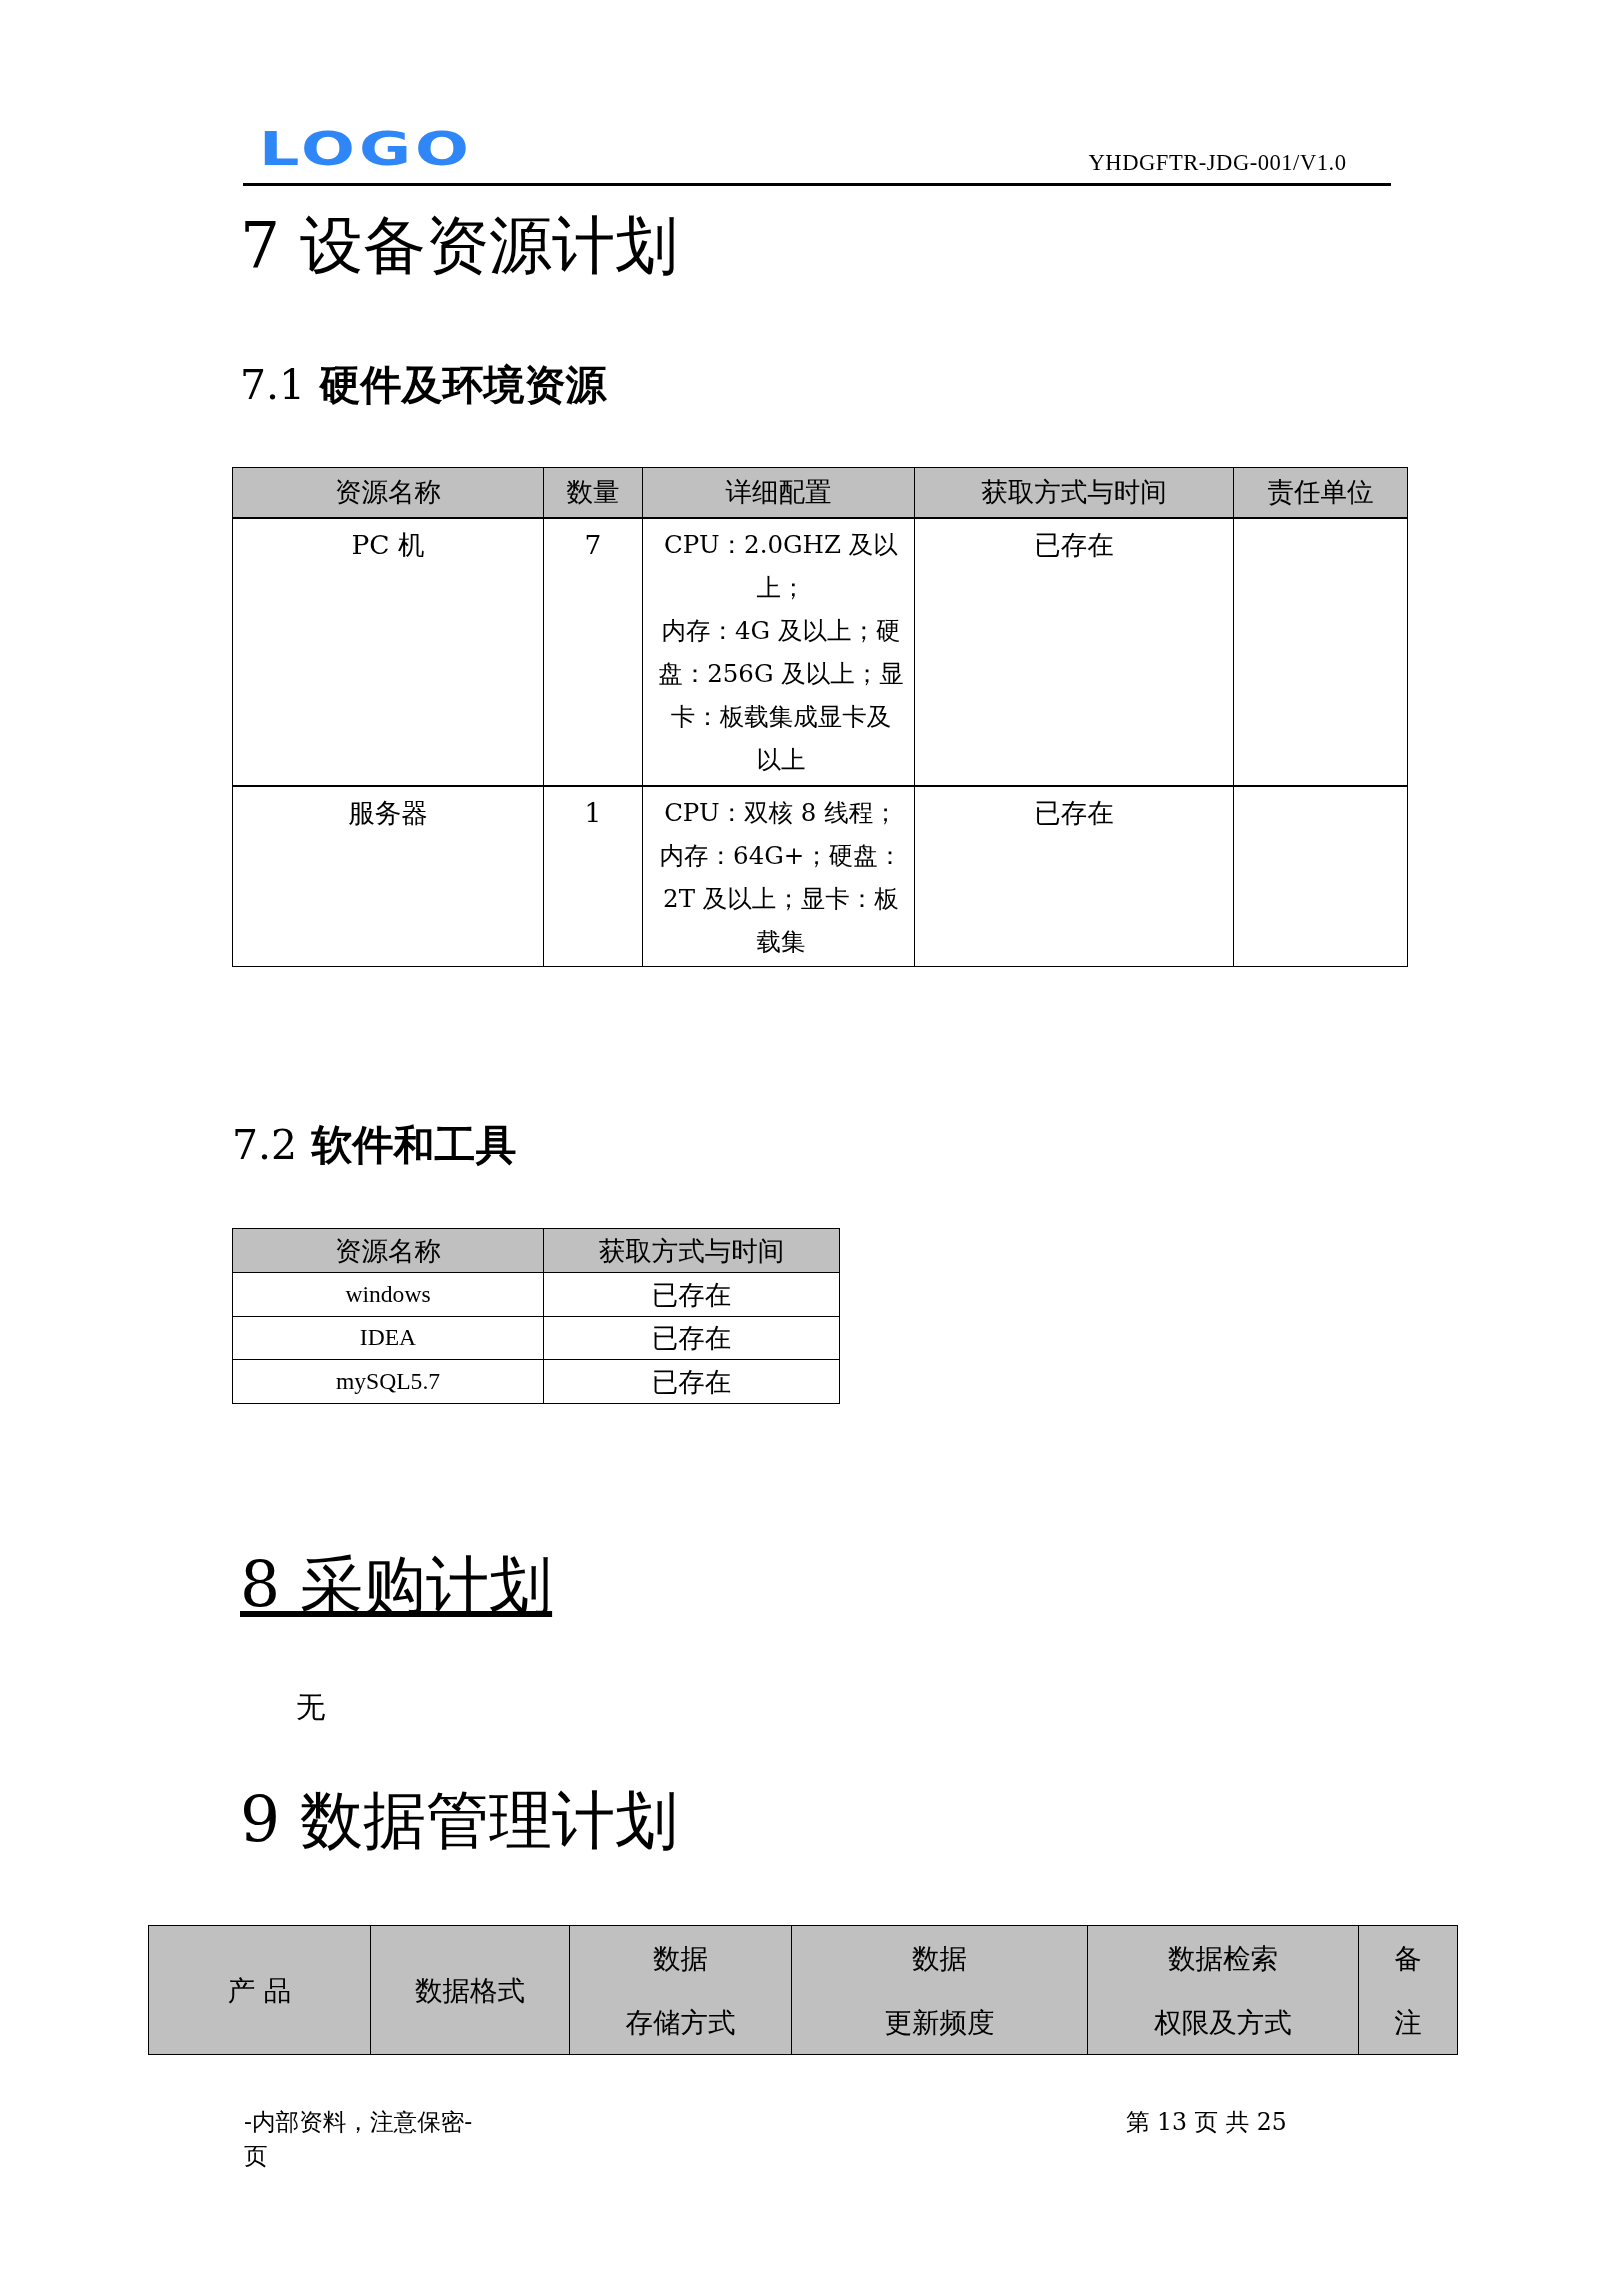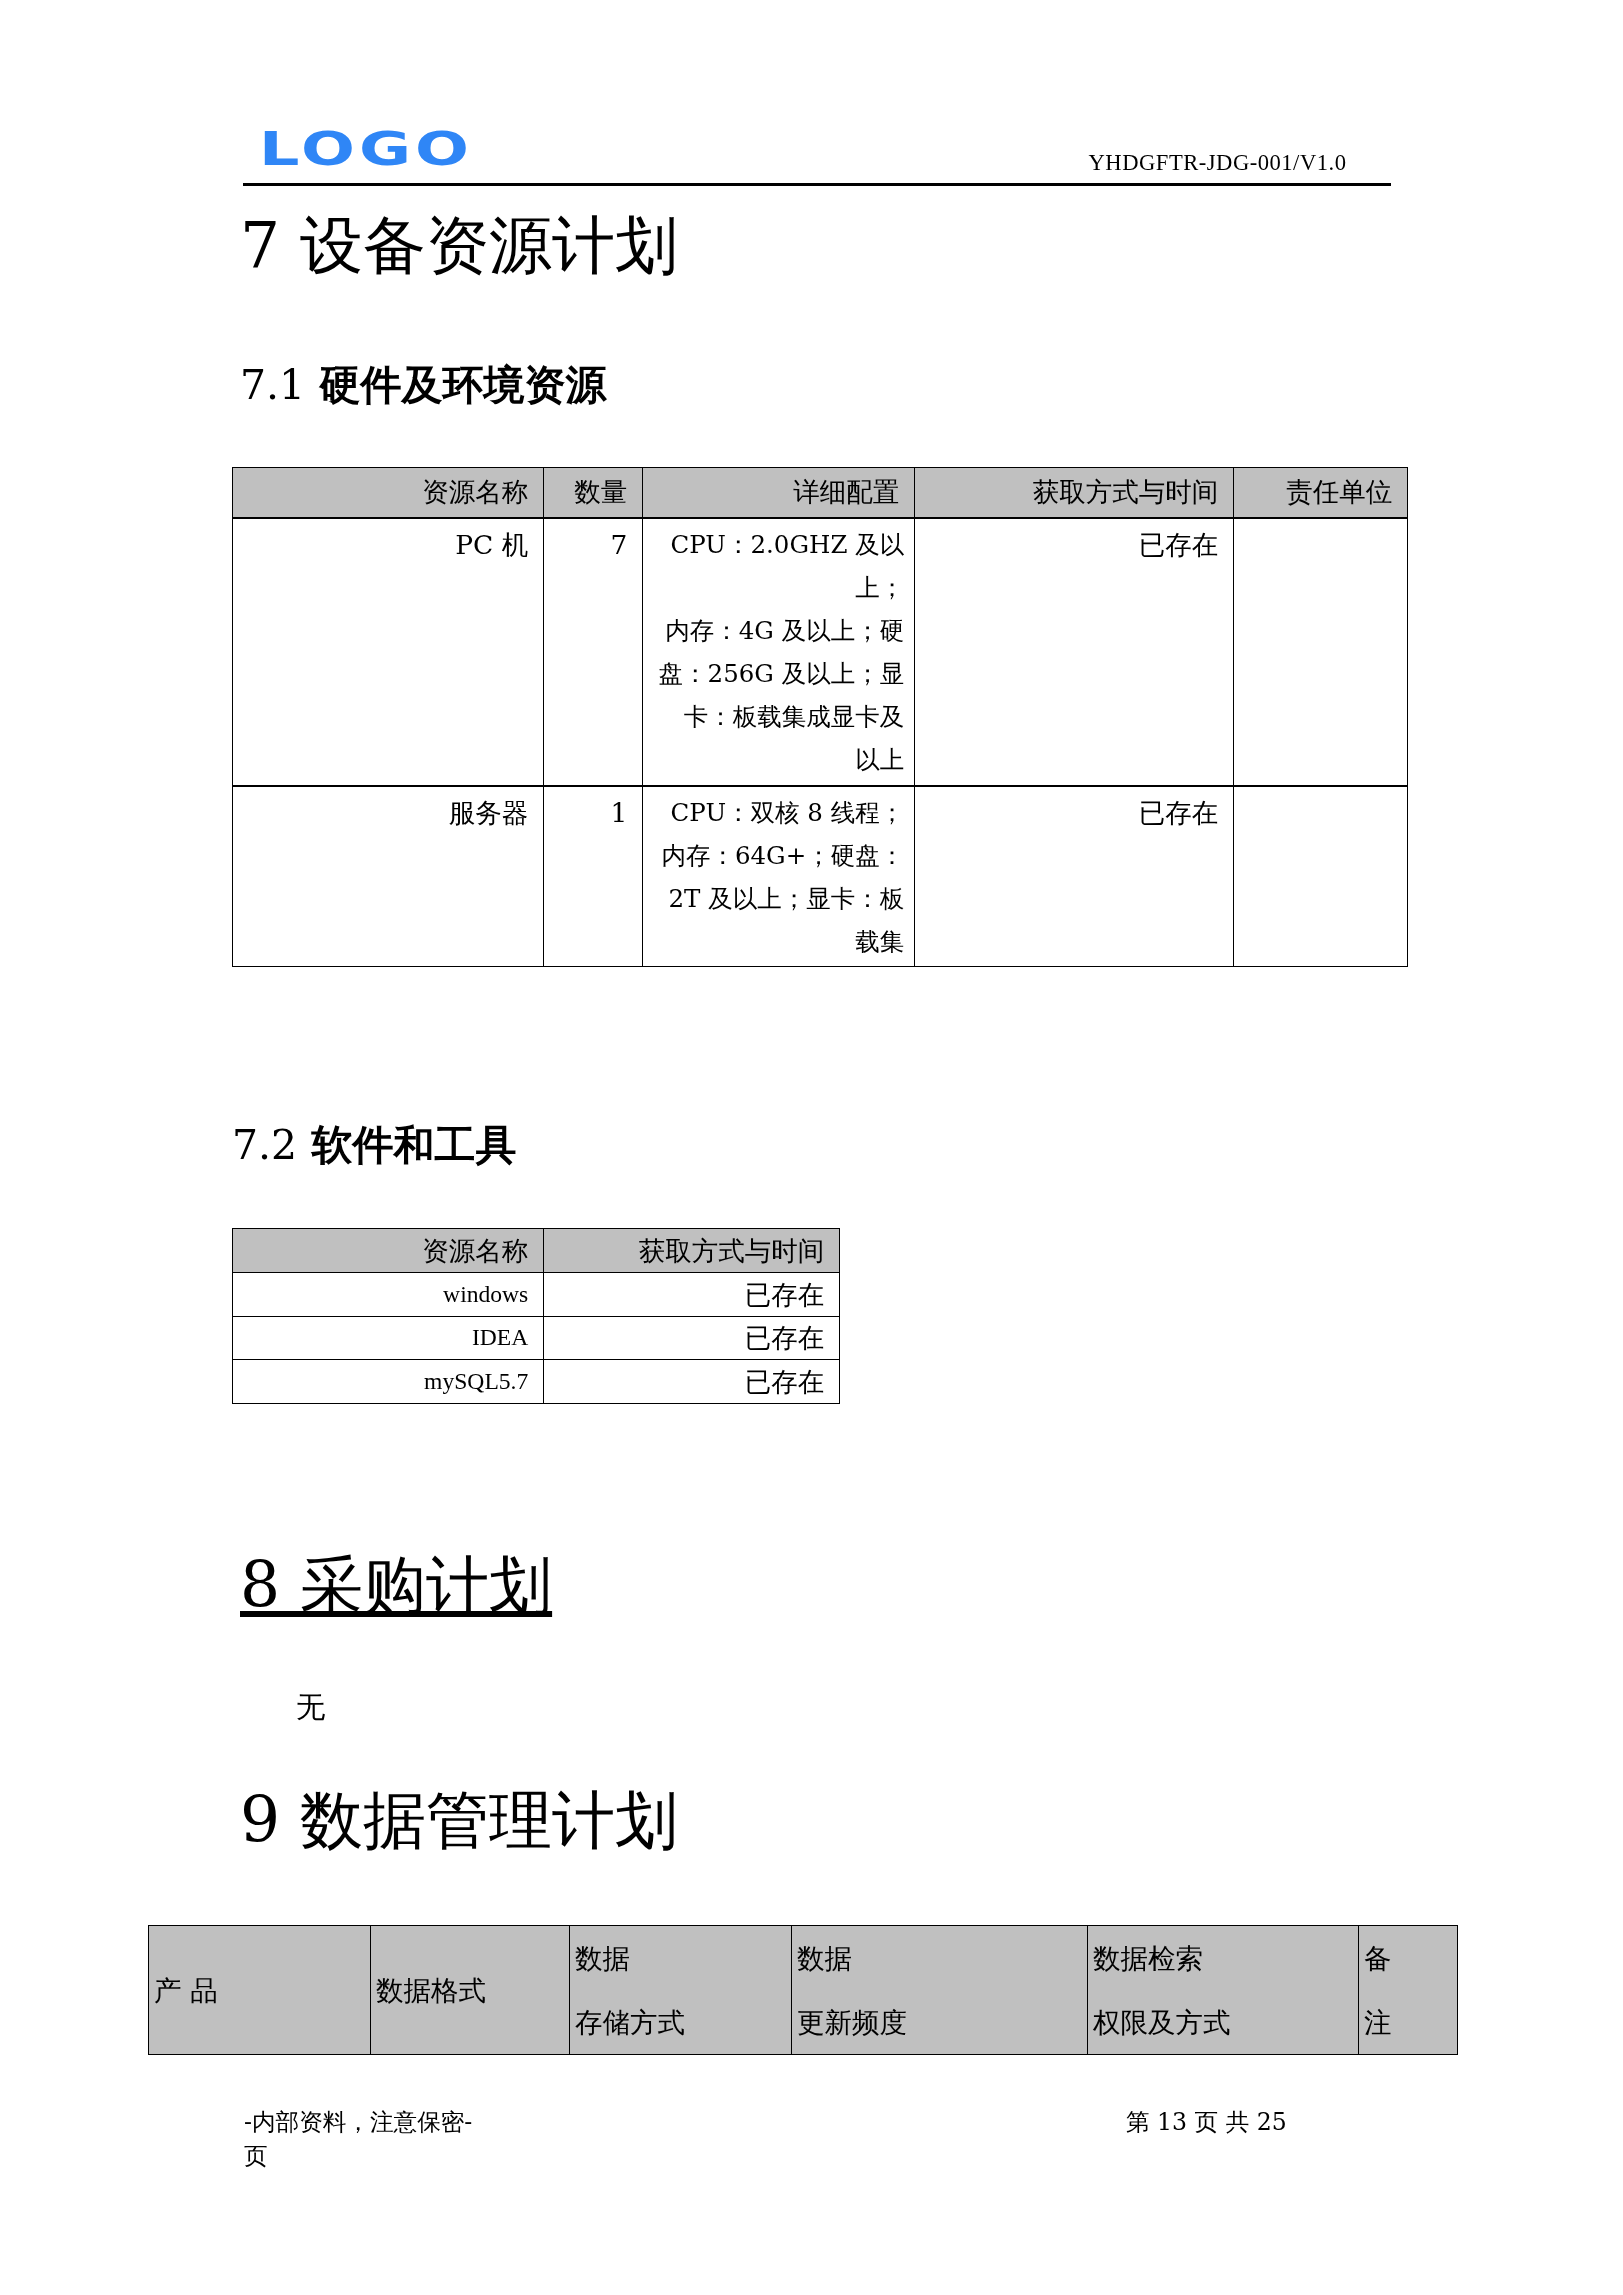--- a/index.html
+++ b/index.html
@@ -9,32 +9,32 @@
   .logo { left: 259px; top: 129px; font-family: "DejaVu Sans", sans-serif; font-weight: bold;
           font-size: 47px; color: #2f86f6; letter-spacing: 2.9px; line-height: 39px;
           transform: scaleX(1.35); transform-origin: left top; }
   .docid { left: 1080px; top: 150px; width: 275px; text-align: center; font-size: 22.6px;
            font-family: "Liberation Serif", serif; letter-spacing: 0.5px; }
   .hdr-line { left: 243px; top: 183px; width: 1148px; height: 2.5px; background: #000; }
   .h1 { font-size: 63px; font-weight: normal; line-height: 69px; font-family: "DejaVu Serif", serif; }
   .h2 { font-size: 41px; font-weight: bold; line-height: 49px; font-family: "DejaVu Sans", sans-serif; }
   .h2 .num { font-weight: normal; font-family: "DejaVu Serif", serif; }
   table { border-collapse: collapse; position: absolute; table-layout: fixed; }
-  td, th { border: 1.5px solid #000; vertical-align: top; font-weight: normal; text-align: right;
+  td, th { border: 1.5px solid #000; vertical-align: top; font-weight: normal; text-align: center;
            font-size: 26.5px; padding: 3.9px 14.7px; }
   th { background: #c0c0c0; }
   .t1 td, .t1 th { line-height: 43px; }
   .t1 th { height: 35px; padding-top: 2px; }
   .cfg { font-size: 24.5px; line-height: 43px; padding-left: 14.7px; padding-right: 9.8px; }
   .t1 tr.r1 td { height: 206px; }
   .t1 tr.r2 td { height: 162px; }
   .t1 .sep td { border-top-width: 2.9px; }
   .t2 th, .t2 td { height: 35px; line-height: 35px; padding: 3.9px 14.7px; }
   .t2 .en { font-family: "Liberation Serif", serif; font-size: 23.6px; }
-  .t3 th { text-align: left; vertical-align: middle; line-height: 64px; padding: 0 4.9px;
+  .t3 th { text-align: center; vertical-align: middle; line-height: 64px; padding: 0 4.9px;
            height: 128px; font-size: 27.5px; }
   .body-text { font-size: 29.4px; }
   .footer { font-size: 23.6px; line-height: 34px; }
 </style>
 </head>
 <body>
 
 <div class="abs logo">LOGO</div>
 <div class="abs docid">YHDGFTR-JDG-001/V1.0</div>
 <div class="abs hdr-line"></div>

